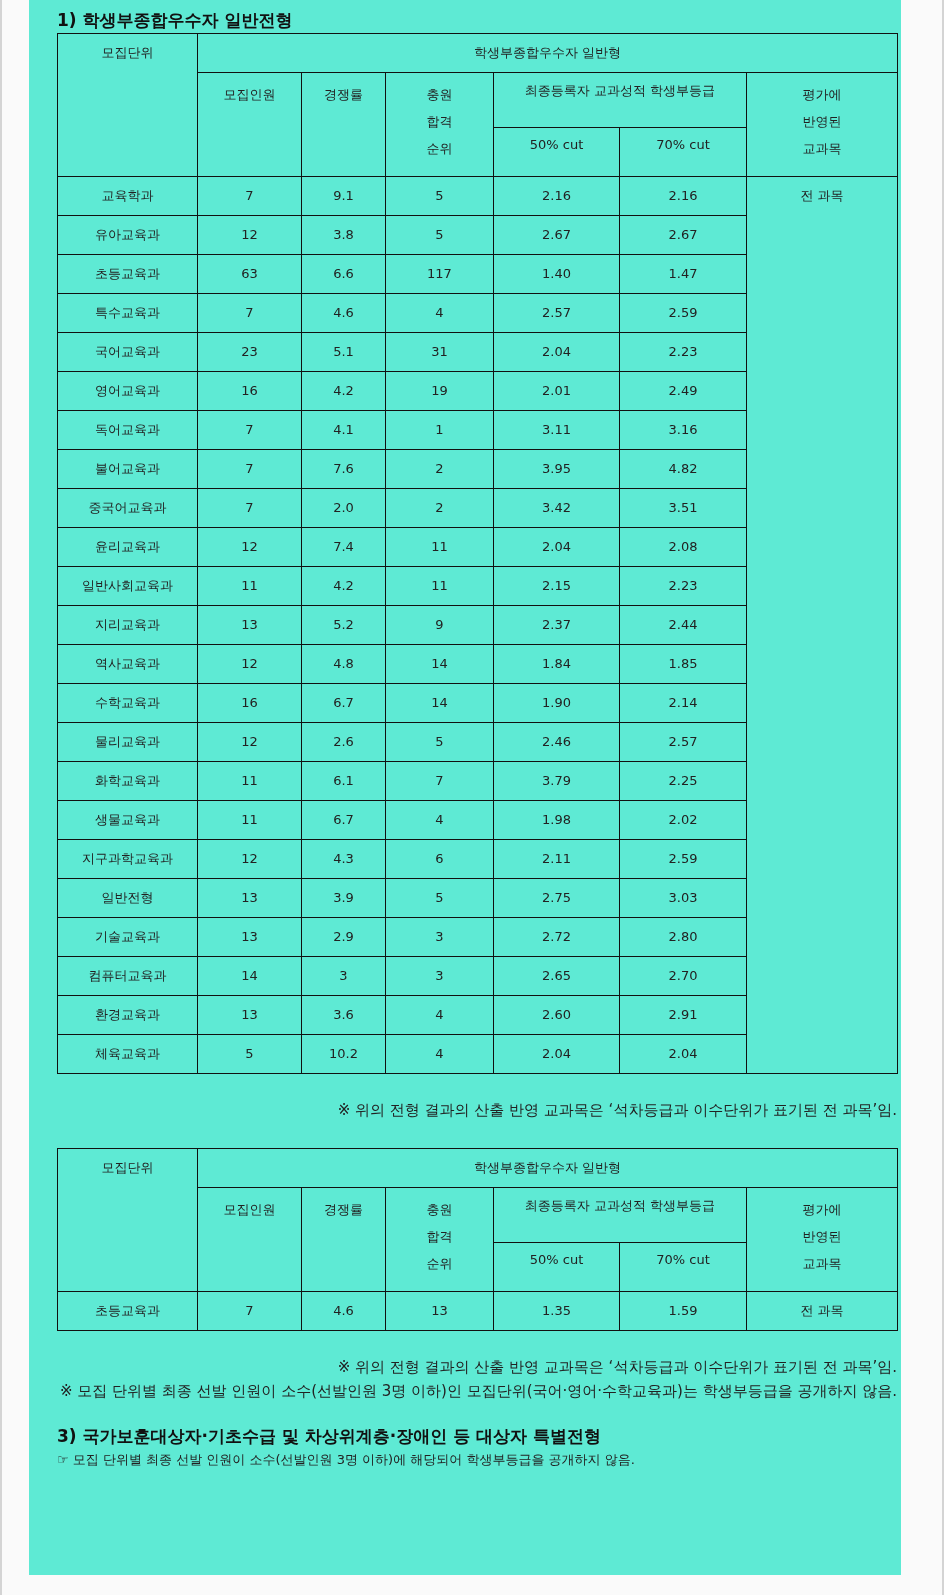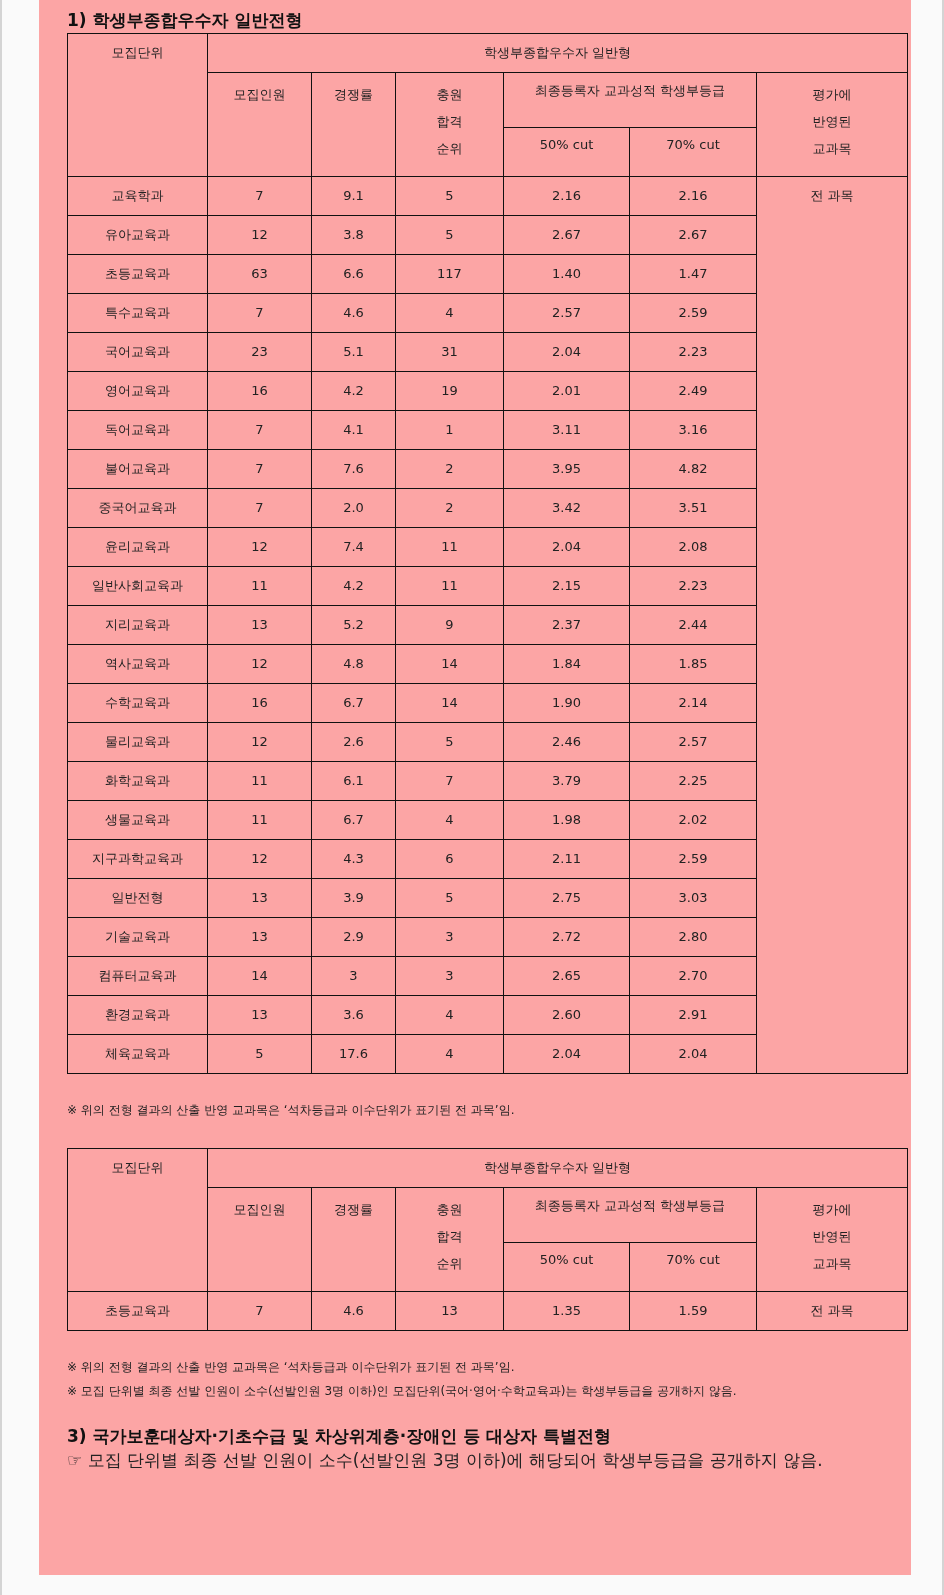--- a/index.html
+++ b/index.html
@@ -6,44 +6,44 @@
     body {
       width: 944px; height: 1595px; overflow: hidden;
       background: #fafafa;
       font-family: "DejaVu Sans", "Liberation Sans", sans-serif;
       color: #111;
       position: relative;
     }
     .frame-left { position: absolute; left: 0; top: 0; width: 2px; height: 1595px; background: #d4d4d4; }
     .frame-right { position: absolute; right: 0; top: 0; width: 2px; height: 1595px; background: #d4d4d4; }
     .page {
-      position: absolute; left: 39px; top: 0; width: 872px; height: 1575px;
-      background: #fca5a5;
+      position: absolute; left: 29px; top: 0; width: 872px; height: 1575px;
+      background: #5eead4;
     }
     .content { position: absolute; left: 28px; top: 0; width: 840px; }
     .sec-title {
       font-weight: bold; font-size: 17px; color: #111;
       margin: 0; height: 22px; line-height: 22px;
     }
     table.grid {
       border-collapse: collapse; width: 840px; table-layout: fixed;
       font-size: 13px;
     }
     table.grid td {
       border: 1.4px solid #111; text-align: center; vertical-align: top;
       padding: 0; color: #222;
     }
     .hdr-top { height: 38px; line-height: 38px; vertical-align: top; }
     .hdr-top span { display: inline-block; line-height: 20px; padding-top: 0; }
     .hdr-sub { height: 54px; }
     .hdr-cut { height: 48px; }
     .row td { height: 38px; line-height: 38px; vertical-align: middle; }
     .span-col { vertical-align: top !important; line-height: 38px; }
-    .note { font-size: 12px; color: #222; margin: 0; line-height: 20px; }
-    .sub-note { font-size: 17px; color: #222; margin: 0; line-height: 22px; }
+    .note { font-size: 15px; color: #222; margin: 0; line-height: 20px; text-align: right; }
+    .sub-note { font-size: 13px; color: #222; margin: 0; line-height: 22px; }
   </style>
 </head>
 <body>
 
 <div class="frame-left"></div>
 <div class="frame-right"></div>
 
 <div class="page">
   <div class="content">
 
@@ -273,21 +273,21 @@
             <td>환경교육과</td>
             <td>13</td>
             <td>3.6</td>
             <td>4</td>
             <td>2.60</td>
             <td>2.91</td>
           </tr>
           <tr class="row">
             <td>체육교육과</td>
             <td>5</td>
-            <td>17.6</td>
+            <td>10.2</td>
             <td>4</td>
             <td>2.04</td>
             <td>2.04</td>
           </tr>
         </tbody>
     </table>
 
     <div style="height:26px"></div>
     <p class="note">※ 위의 전형 결과의 산출 반영 교과목은 ‘석차등급과 이수단위가 표기된 전 과목’임.</p>
 

